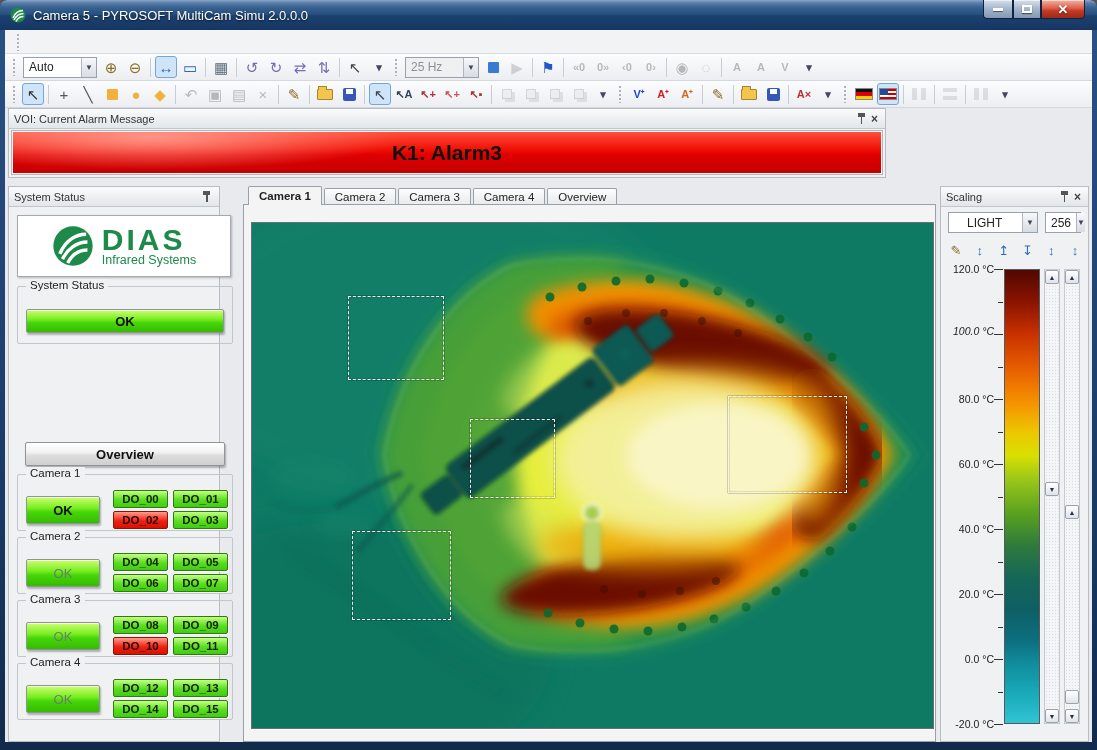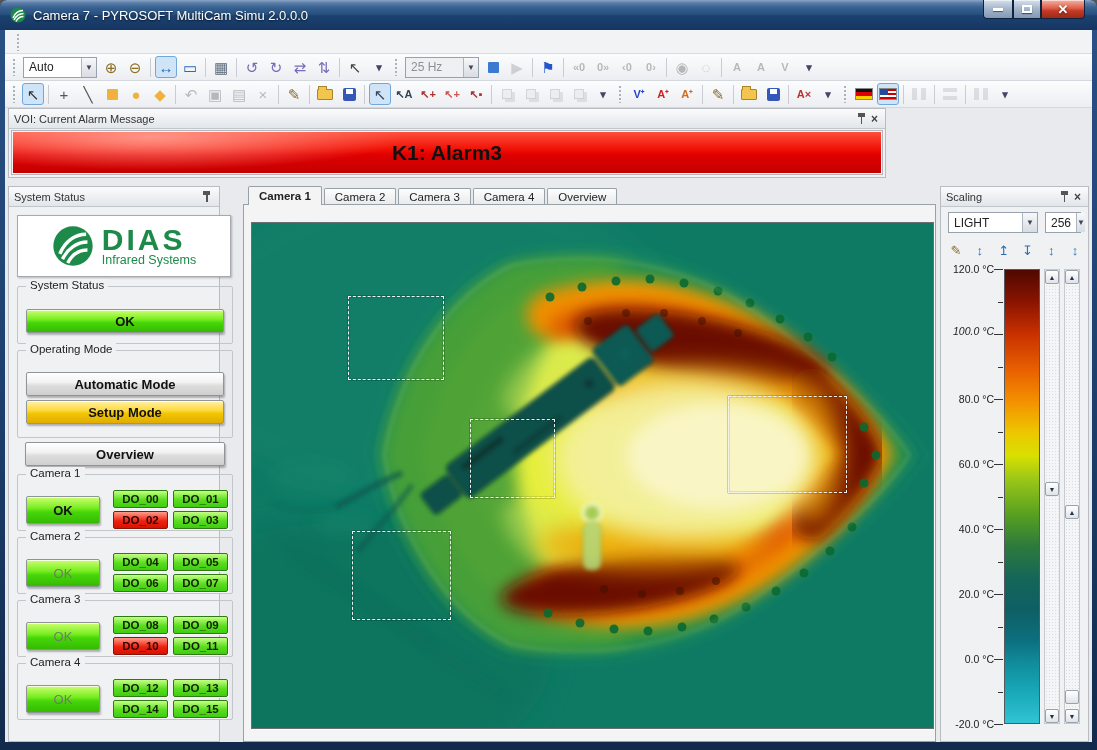--- a/index.html
+++ b/index.html
@@ -99,21 +99,21 @@
 
 <div class="frame">
 
   <div class="titlebar">
     <svg width="16" height="16" viewBox="0 0 16 16">
       <circle cx="8" cy="8" r="7.5" fill="#1e8a4a"></circle>
       <path d="M3,11 C5,6 9,3.5 13,3.5" stroke="#fff" stroke-width="1.4" fill="none"></path>
       <path d="M4,13 C6,9 9.5,6.5 13.5,6.5" stroke="#fff" stroke-width="1.4" fill="none"></path>
       <path d="M6,14.5 C7.5,11.5 10,9.5 13.5,9.5" stroke="#fff" stroke-width="1.4" fill="none"></path>
     </svg>
-    <span class="apptitle">Camera 7 - PYROSOFT MultiCam Simu 2.0.0.0</span>
+    <span class="apptitle">Camera 5 - PYROSOFT MultiCam Simu 2.0.0.0</span>
     <div class="wctl">
       <div class="wbtn min">
           <span class="glyph-min"></span>
         </div>
       <div class="wbtn max">
           <span class="glyph-max"></span>
         </div>
       <div class="wbtn close">
           <span class="glyph-close">✕</span>
         </div>
@@ -300,29 +300,20 @@
           </div>
         </div>
 
         <div class="grp" style="top:79px;height:58px;">
           <span class="grp-label">System Status</span>
           <div class="btn green okbig" style="top:22px;">
             <span>OK</span>
           </div>
         </div>
 
-        <div class="grp" style="top:143px;height:88px;">
-          <span class="grp-label">Operating Mode</span>
-          <div class="btn silver okbig" style="top:21px;">
-            <span>Automatic Mode</span>
-          </div>
-          <div class="btn yellow okbig" style="top:49px;">
-            <span>Setup Mode</span>
-          </div>
-        </div>
 
         <div class="btn silver" style="position:absolute;left:16px;width:200px;top:235px;height:24px;">
           <span>Overview</span>
         </div>
 
         <div id="camera-groups">
             <div class="grp" style="top: 267px; height: 57px;">
               <span class="grp-label">Camera 1</span>
               <div class="btn green cam-ok">OK</div>
               <div class="do" style="left: 95px; top: 15px;">DO_00</div>
@@ -482,21 +473,21 @@
 
     <div class="panel scaling">
       <div class="ptitle">
         <span>Scaling</span>
         <span class="sp"></span>
         <span class="pin"></span>
         <span class="xbtn">×</span>
       </div>
       <div class="sc-body">
         <div class="sc-combos">
-          <div class="combo" style="width:100px;">
+          <div class="combo" style="width:100px;padding-left:13px;">
             <span class="val">LIGHT</span>
             <span class="cbtn">▼</span>
           </div>
           <div class="combo" style="width:36px;">
             <span class="val">256</span>
             <span class="cbtn">▼</span>
           </div>
         </div>
         <div class="sc-icons">
             <span class="ti" style="color: rgb(138, 106, 42);">✎</span>

